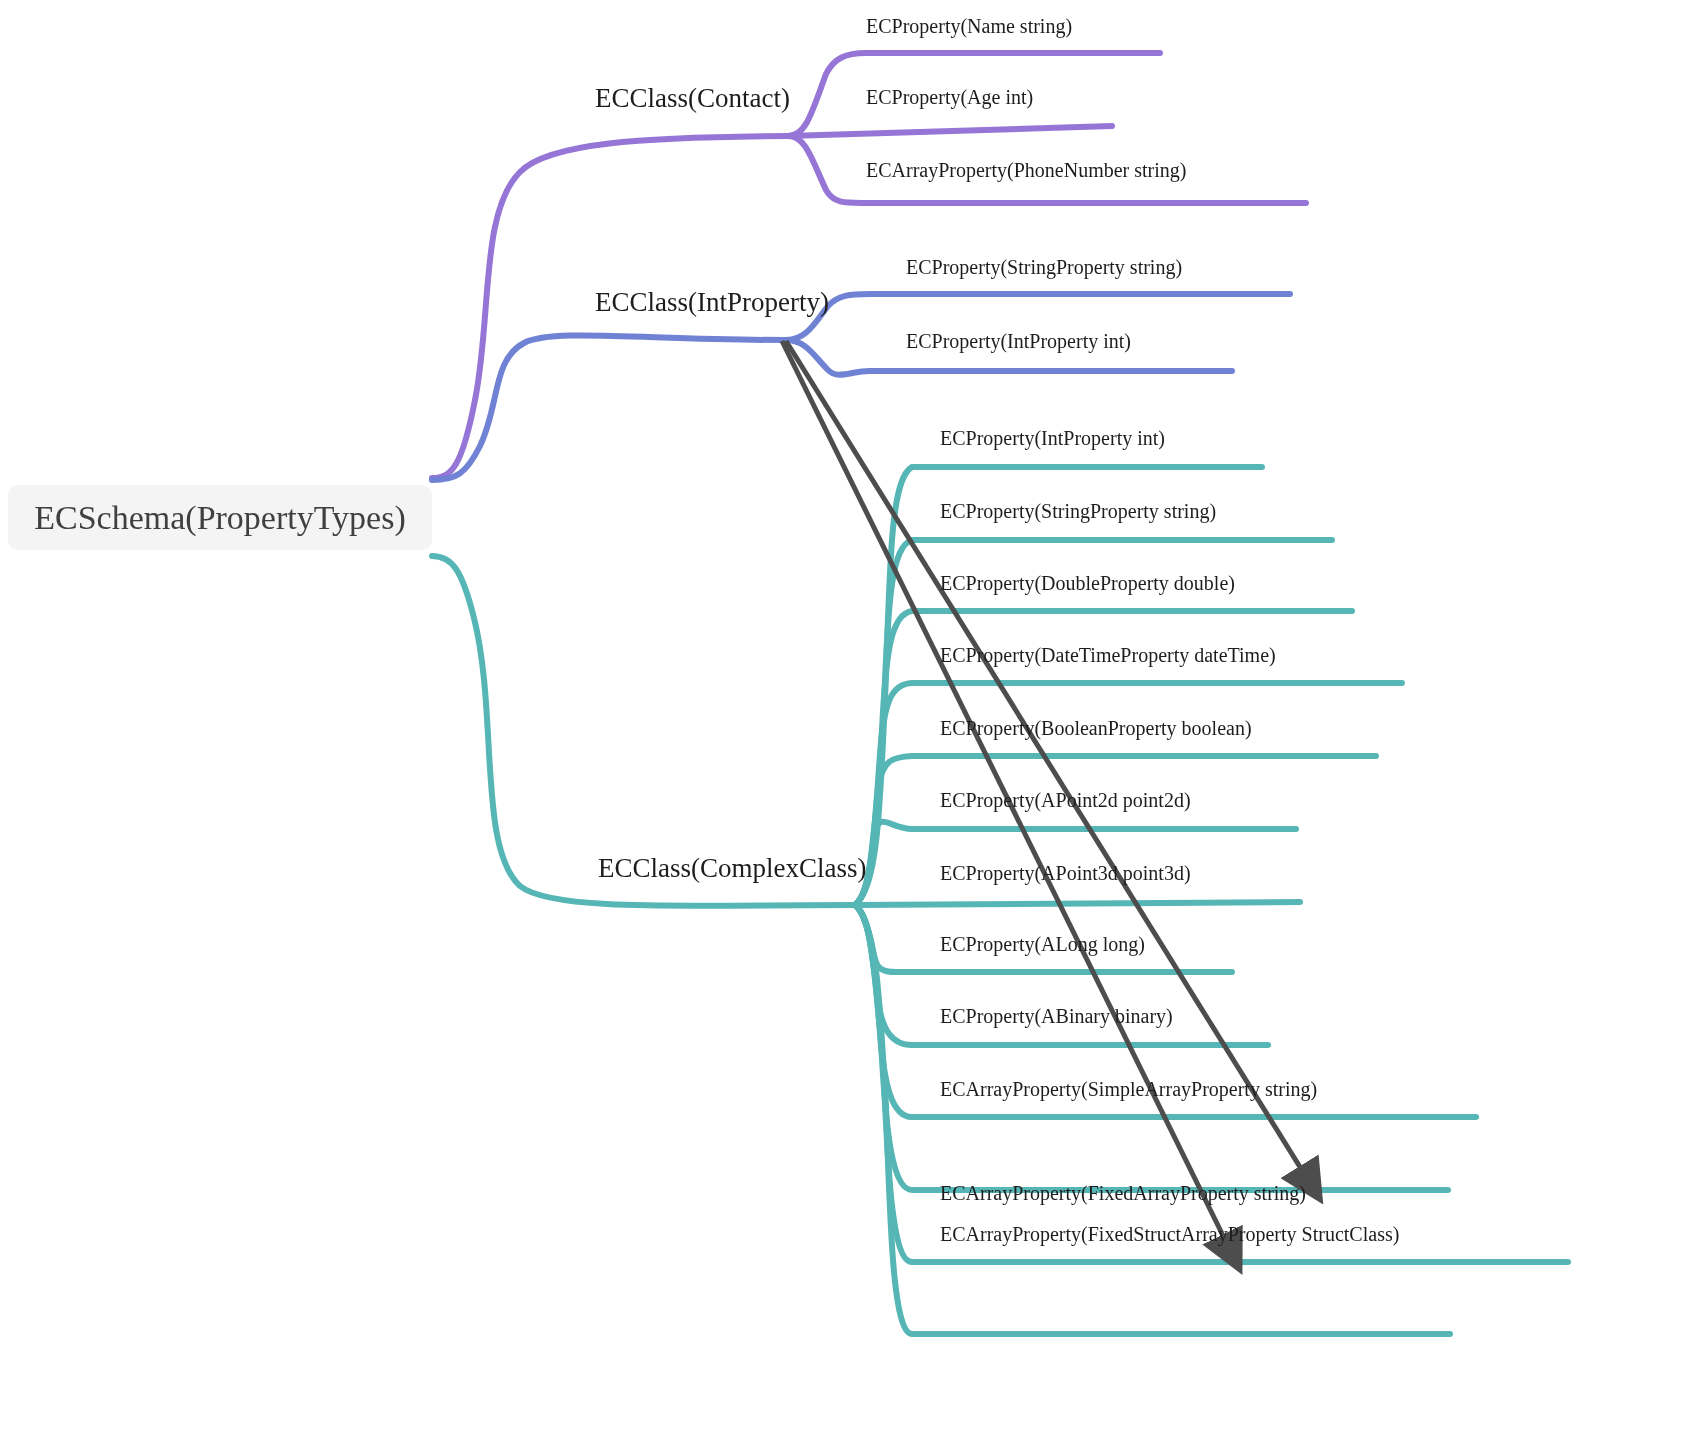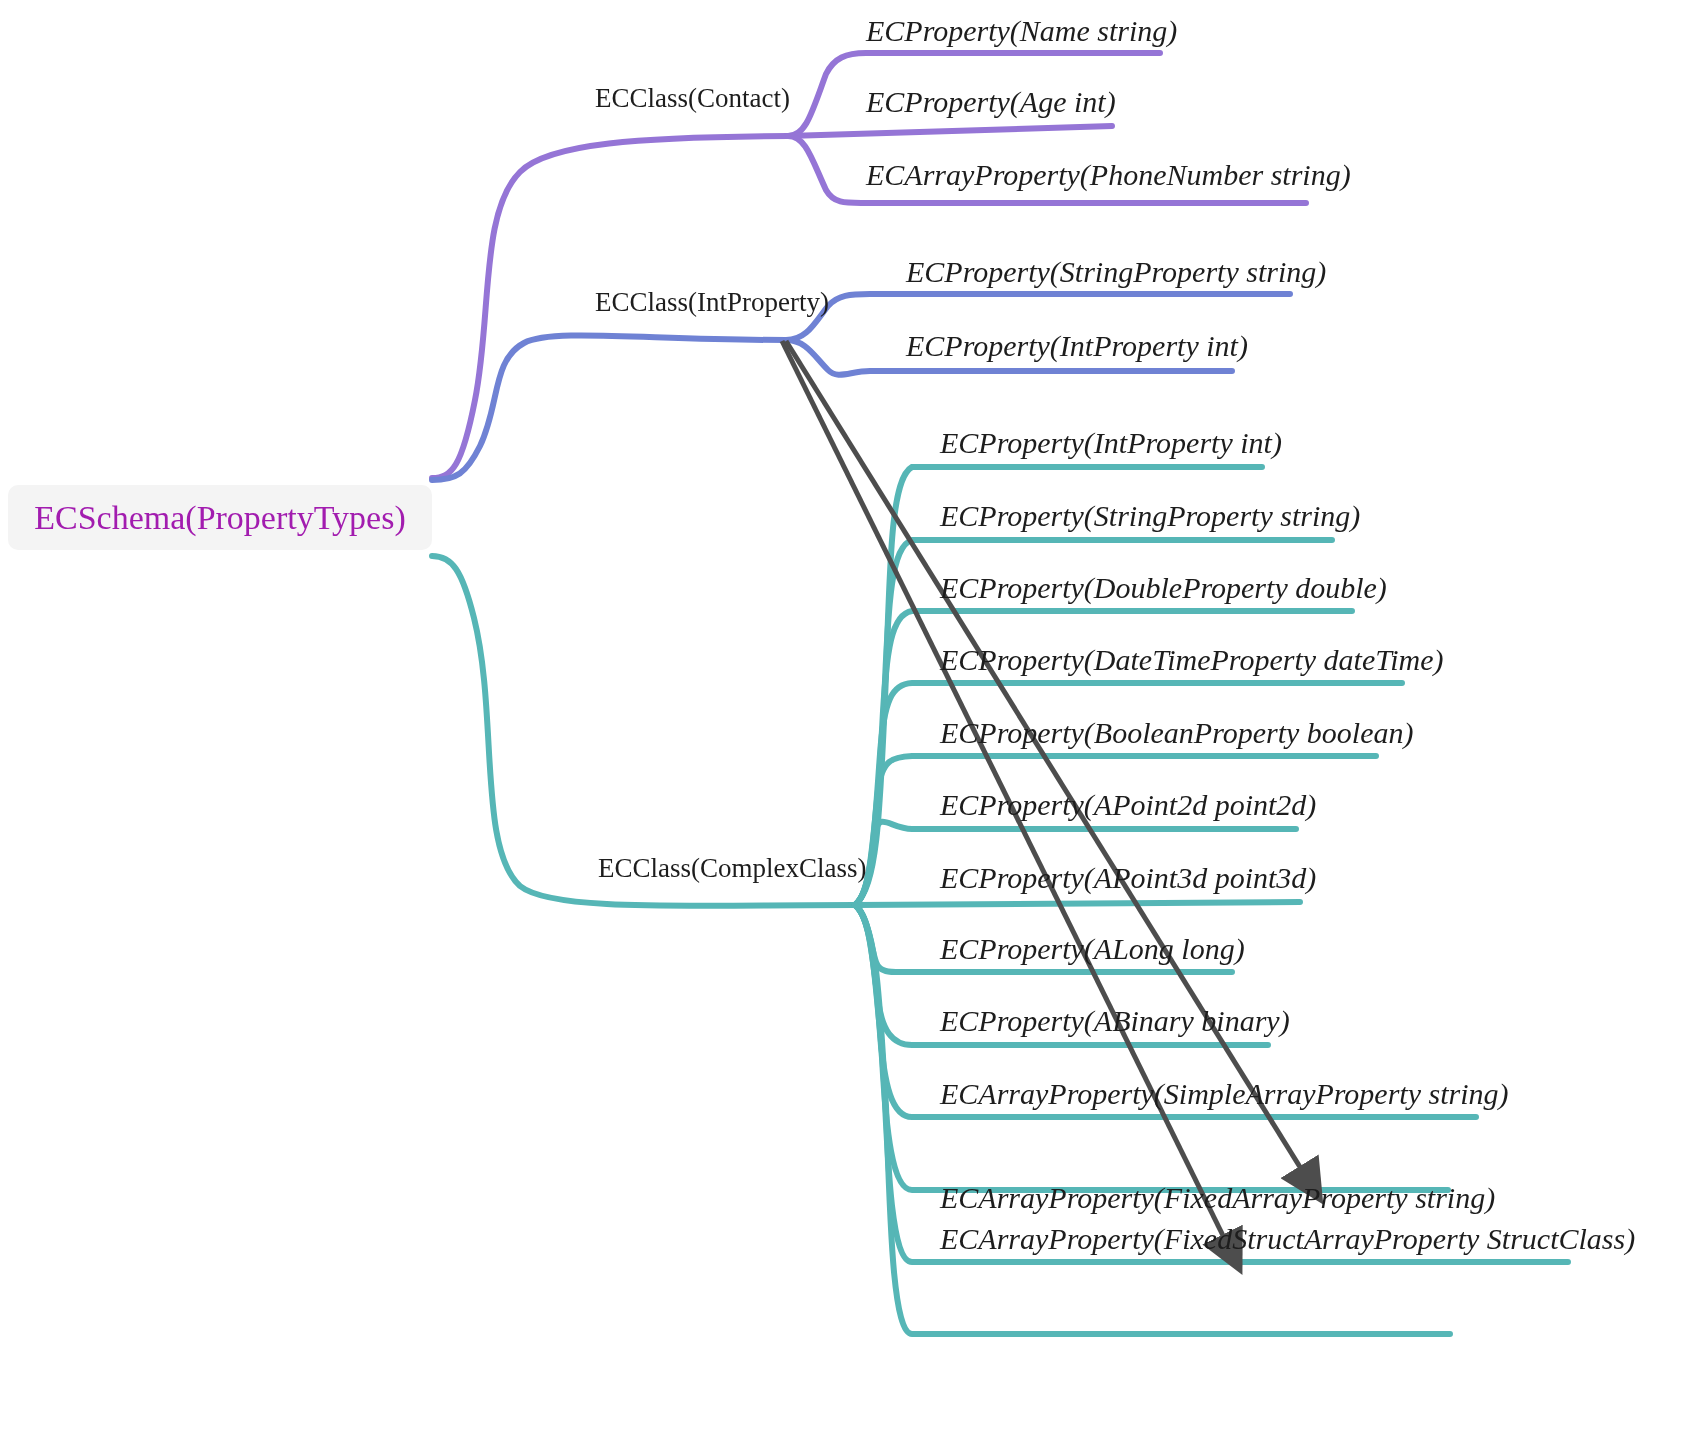--- a/index.html
+++ b/index.html
@@ -29,25 +29,25 @@
     font-family: "Liberation Serif", "DejaVu Serif", serif;
     line-height: 1;
   }
   .root-node {
     position: absolute;
     background: #f4f4f4;
     border-radius: 10px;
     display: flex;
     align-items: center;
     justify-content: center;
-    color: #a21caf;
+    color: #404040;
     font-family: "Liberation Serif", "DejaVu Serif", serif;
     white-space: nowrap;
   }
-  .lvl1 { font-size: 30px; font-style: italic; }
+  .lvl1 { font-size: 20px; }
   .lvl2 { font-size: 27px; margin-left: 39px; }
   .rootfs { font-size: 34px; }
 </style>
 </head>
 <body>
 
 <div id="stage">
 
   <svg class="edges" viewBox="0 0 1684 1440" xmlns="http://www.w3.org/2000/svg">
     <defs>

